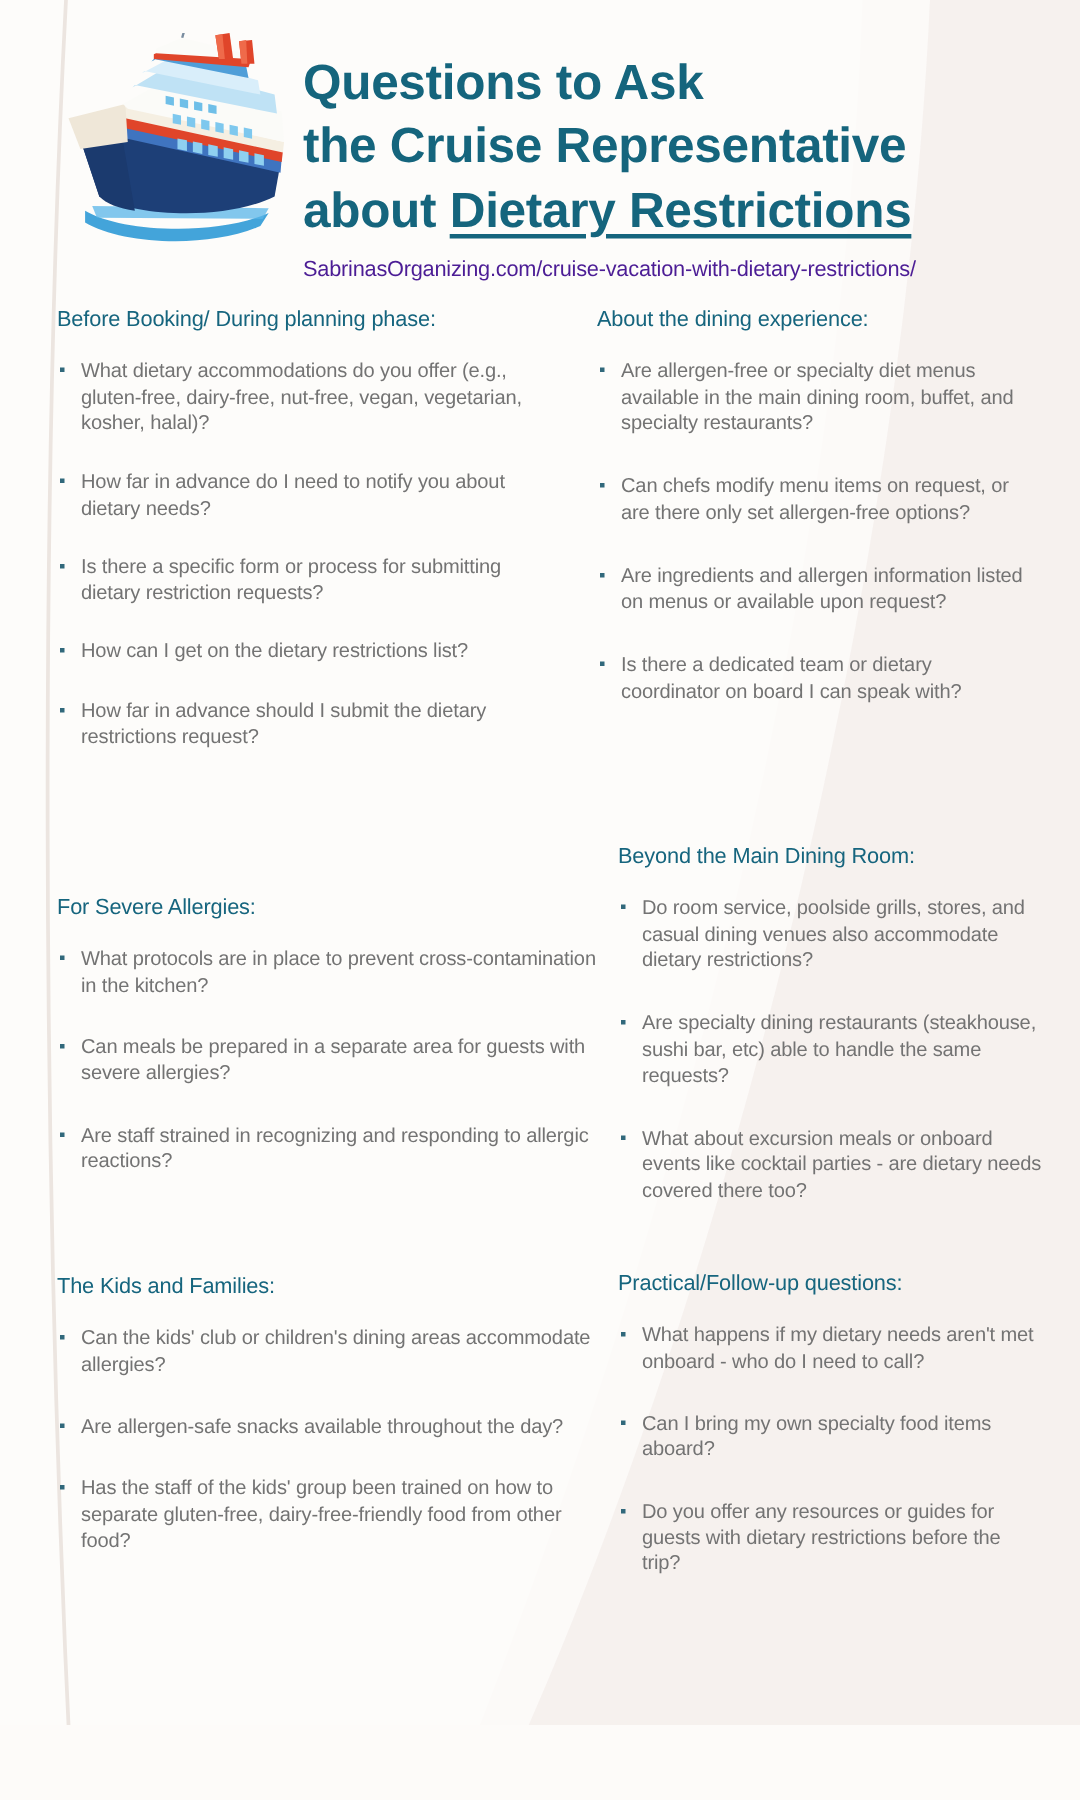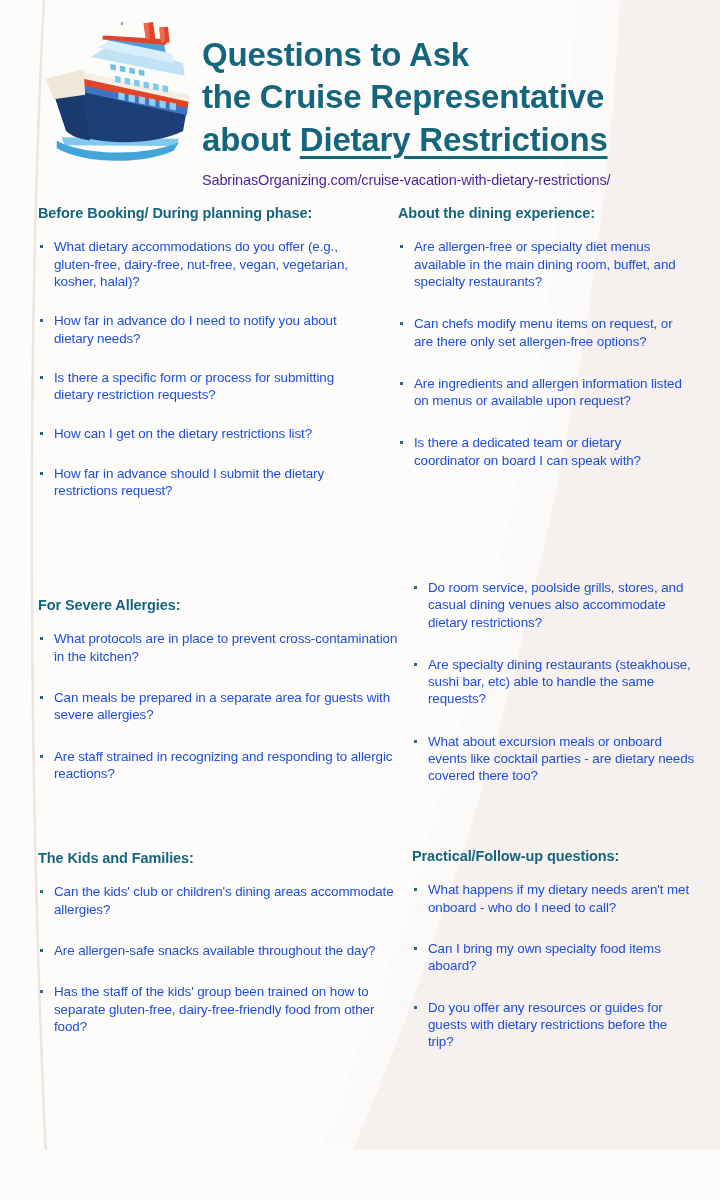--- a/index.html
+++ b/index.html
@@ -69,37 +69,37 @@
     font-size: 14.5px;
     color: #4c1d95;
     letter-spacing: -0.15px;
     white-space: nowrap;
   }
 
   .section { position: relative; }
 
   .section-title {
     font-size: 14.5px;
-    font-weight: bold;
+    font-weight: normal;
     color: #16657e;
     letter-spacing: -0.1px;
     line-height: 1.2;
   }
 
   .bullets {
     list-style: none;
     margin-top: 16px;
   }
 
   .bullets li {
     position: relative;
     padding-left: 16px;
     font-size: 13.4px;
     line-height: 1.29;
-    color: #1d4ed8;
+    color: #737373;
     letter-spacing: -0.1px;
     margin-bottom: 22px;
   }
 
   .bullets li::before {
     content: "";
     position: absolute;
     left: 2px;
     top: 7px;
     width: 3px;
@@ -254,20 +254,21 @@
     <div class="section-title">About the dining experience:</div>
     <ul class="bullets">
       <li>Are allergen-free or specialty diet menus available in the main dining room, buffet, and specialty restaurants?</li>
       <li>Can chefs modify menu items on request, or are there only set allergen-free options?</li>
       <li>Are ingredients and allergen information listed on menus or available upon request?</li>
       <li>Is there a dedicated team or dietary coordinator on board I can speak with?</li>
     </ul>
   </div>
 
   <div class="section s-beyond">
+    <div class="section-title">Beyond the Main Dining Room:</div>
     <ul class="bullets">
       <li>Do room service, poolside grills, stores, and casual dining venues also accommodate dietary restrictions?</li>
       <li>Are specialty dining restaurants (steakhouse, sushi bar, etc) able to handle the same requests?</li>
       <li>What about excursion meals or onboard events like cocktail parties - are dietary needs covered there too?</li>
     </ul>
   </div>
 
   <div class="section s-practical">
     <div class="section-title">Practical/Follow-up questions:</div>
     <ul class="bullets">

